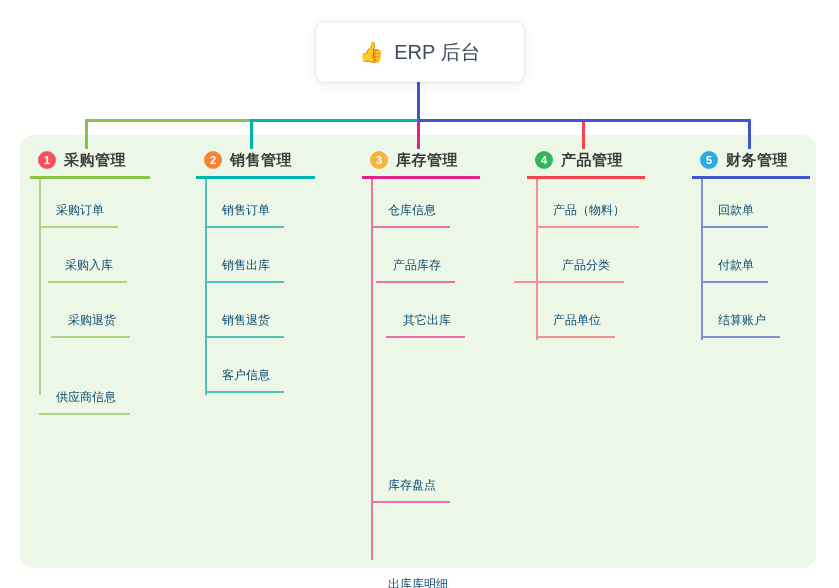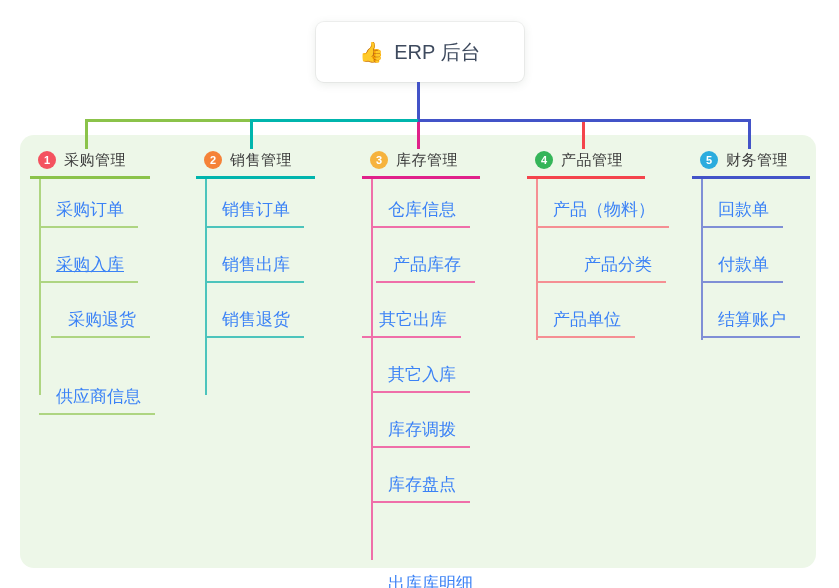--- a/index.html
+++ b/index.html
@@ -25,23 +25,23 @@
   .root-icon { font-size:20px; line-height:1; }
   .branch-header {
     position:absolute; display:flex; align-items:center; gap:8px; height:22px;
     cursor:default;
   }
   .badge {
     width:18px; height:18px; border-radius:50%;
     color:#fff; font-size:11px; font-weight:700;
     display:flex; align-items:center; justify-content:center; flex:0 0 auto;
   }
-  .branch-title { font-size:15px; font-weight:400; color:#3b3b3b; letter-spacing:.5px; }
+  .branch-title { font-size:15px; font-weight:700; color:#3b3b3b; letter-spacing:.5px; }
   .child {
-    position:absolute; font-size:17px; color:#3b82f6;
+    position:absolute; font-size:12px; color:#0c4a6e;
     padding:6px 14px 8px 17px; line-height:16px; white-space:nowrap;
   }
 </style>
 </head>
 <body>
 
 <div class="canvas" id="canvas">
   <div class="panel" id="panel" style="background: rgb(237, 247, 232);"></div>
 
   <div class="root-node">
@@ -53,56 +53,55 @@
     <div class="line" style="left: 252px; top: 119px; width: 166px; height: 3px; background: rgb(0, 181, 173);"></div>
     <div class="line" style="left: 418px; top: 119px; width: 333px; height: 3px; background: rgb(67, 83, 200);"></div>
     <div class="line" style="left: 85px; top: 119px; width: 3px; height: 30px; background: rgb(139, 195, 74);"></div>
     <div class="branch-header" style="left: 38px; top: 149px;">
       <span class="badge" style="background: rgb(244, 82, 95);">1</span>
       <span class="branch-title">采购管理</span>
     </div>
     <div class="line" style="left: 30px; top: 176px; width: 120px; height: 3px; background: rgb(139, 195, 74);"></div>
     <div class="line" style="left: 39px; top: 179px; width: 2px; height: 216px; background: rgb(174, 213, 129);"></div>
     <div class="child" style="left: 39px; top: 196px; border-bottom: 2px solid rgb(174, 213, 129);">采购订单</div>
-    <div class="child" style="left: 39px; top: 251px; border-bottom: 2px solid rgb(174, 213, 129); text-decoration: underline;">采购入库</div>
+    <div class="child" style="left: 48px; top: 251px; border-bottom: 2px solid rgb(174, 213, 129);">采购入库</div>
     <div class="child" style="left: 39px; top: 306px; border-bottom: 2px solid rgb(174, 213, 129); margin-left: 12px;">采购退货</div>
     <div class="child" style="left: 39px; top: 361px; border-bottom: 2px solid rgb(174, 213, 129); margin-top: 22px;">供应商信息</div>
     <div class="line" style="left: 250px; top: 119px; width: 3px; height: 30px; background: rgb(0, 181, 173);"></div>
     <div class="branch-header" style="left: 204px; top: 149px;">
       <span class="badge" style="background: rgb(245, 130, 56);">2</span>
       <span class="branch-title">销售管理</span>
     </div>
     <div class="line" style="left: 196px; top: 176px; width: 119px; height: 3px; background: rgb(0, 181, 173);"></div>
     <div class="line" style="left: 205px; top: 179px; width: 2px; height: 216px; background: rgb(76, 196, 188);"></div>
     <div class="child" style="left: 205px; top: 196px; border-bottom: 2px solid rgb(76, 196, 188);">销售订单</div>
     <div class="child" style="left: 205px; top: 306px; border-bottom: 2px solid rgb(76, 196, 188);">销售退货</div>
     <div class="child" style="left: 205px; top: 251px; border-bottom: 2px solid rgb(76, 196, 188);">销售出库</div>
+    <div class="child" style="left: 205px; top: 361px; border-bottom: 2px solid rgb(76, 196, 188);">客户信息</div>
     <div class="line" style="left: 417px; top: 122px; width: 3px; height: 27px; background: rgb(224, 33, 138);"></div>
     <div class="branch-header" style="left: 370px; top: 149px;">
       <span class="badge" style="background: rgb(246, 179, 61);">3</span>
       <span class="branch-title">库存管理</span>
     </div>
     <div class="line" style="left: 362px; top: 176px; width: 118px; height: 3px; background: rgb(224, 33, 138);"></div>
     <div class="line" style="left: 371px; top: 179px; width: 2px; height: 381px; background: rgb(239, 111, 169);"></div>
     <div class="child" style="left: 371px; top: 196px; border-bottom: 2px solid rgb(239, 111, 169); text-align: center;">仓库信息</div>
     <div class="child" style="left: 376px; top: 251px; border-bottom: 2px solid rgb(239, 111, 169);">产品库存</div>
-    <div class="child" style="left: 362px; top: 306px; border-bottom: 2px solid rgb(239, 111, 169);">其它出库</div>
-    <div class="child" style="left: 371px; top: 361px; border-bottom: 2px solid rgb(239, 111, 169);">其它入库</div>
-    <div class="child" style="left: 371px; top: 416px; border-bottom: 2px solid rgb(239, 111, 169);">库存调拨</div>
+    <div class="child" style="left: 386px; top: 306px; border-bottom: 2px solid rgb(239, 111, 169);">其它出库</div>
     <div class="child" style="left: 371px; top: 471px; border-bottom: 2px solid rgb(239, 111, 169);">库存盘点</div>
     <div class="child" style="left: 371px; top: 526px; border-bottom: 2px solid rgb(239, 111, 169); margin-top: 44px;">出库库明细</div>
     <div class="line" style="left: 582px; top: 122px; width: 3px; height: 27px; background: rgb(244, 68, 76);"></div>
     <div class="branch-header" style="left: 535px; top: 149px;">
       <span class="badge" style="background: rgb(53, 181, 89);">4</span>
       <span class="branch-title">产品管理</span>
     </div>
     <div class="line" style="left: 527px; top: 176px; width: 118px; height: 3px; background: rgb(244, 68, 76);"></div>
     <div class="line" style="left: 536px; top: 179px; width: 2px; height: 161px; background: rgb(245, 143, 147);"></div>
     <div class="child" style="left: 536px; top: 196px; border-bottom: 2px solid rgb(245, 143, 147);">产品（物料）</div>
-    <div class="child" style="left: 536px; top: 251px; border-bottom: 2px solid rgb(245, 143, 147); padding-left: 48px;">产品分类</div>
+    <div class="child" style="left: 514px; top: 251px; border-bottom: 2px solid rgb(245, 143, 147); padding-left: 48px;">产品分类</div>
     <div class="child" style="left: 536px; top: 306px; border-bottom: 2px solid rgb(245, 143, 147);">产品单位</div>
     <div class="line" style="left: 748px; top: 119px; width: 3px; height: 30px; background: rgb(67, 83, 200);"></div>
     <div class="branch-header" style="left: 700px; top: 149px;">
       <span class="badge" style="background: rgb(43, 172, 222);">5</span>
       <span class="branch-title">财务管理</span>
     </div>
     <div class="line" style="left: 692px; top: 176px; width: 118px; height: 3px; background: rgb(67, 83, 200);"></div>
     <div class="line" style="left: 701px; top: 179px; width: 2px; height: 161px; background: rgb(127, 143, 214);"></div>
     <div class="child" style="left: 701px; top: 196px; border-bottom: 2px solid rgb(127, 143, 214);">回款单</div>
     <div class="child" style="left: 701px; top: 251px; border-bottom: 2px solid rgb(127, 143, 214);">付款单</div>

